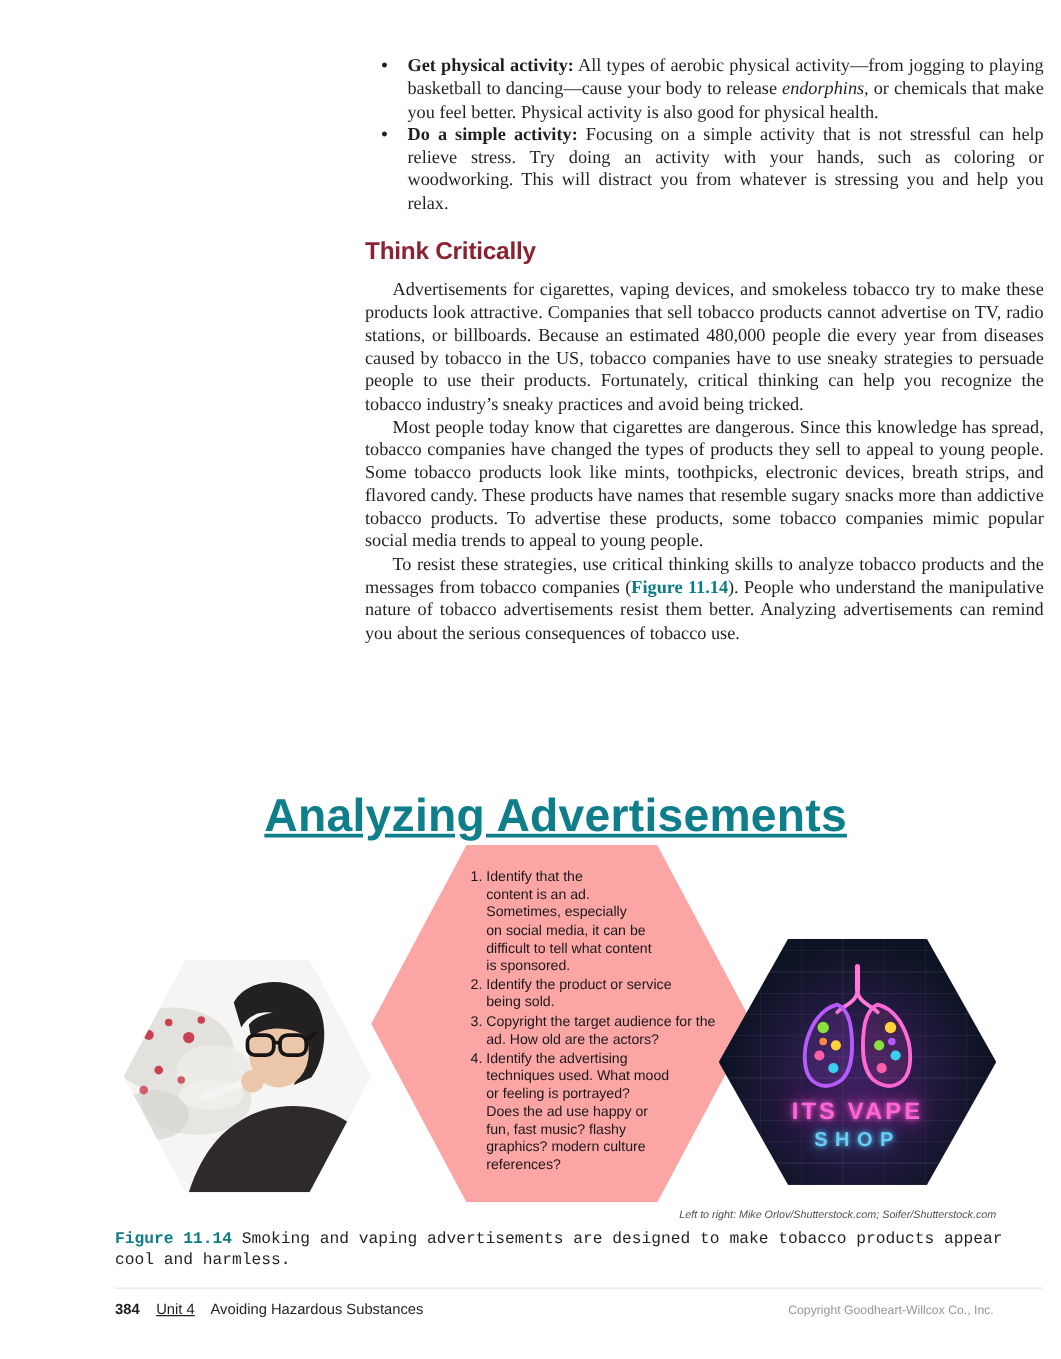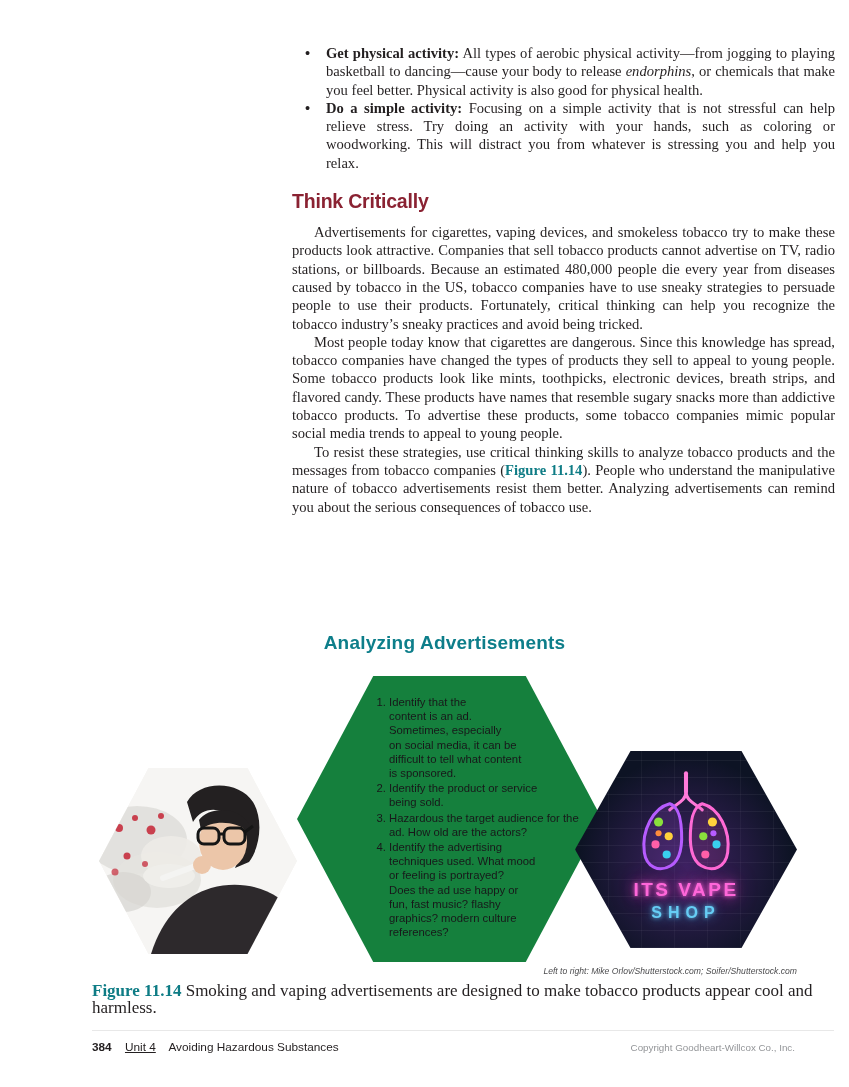--- a/index.html
+++ b/index.html
@@ -40,30 +40,31 @@
   p.body-para{
     margin:0;text-indent:22px;text-align:justify;font-family:Liberation Serif, serif;
   }
   .figref{font-weight:bold;color:#0e7c85;}
 
   
   .figure-title{
     position:absolute;left:45px;top:632px;width:715px;
     text-align:center;
     font-family:"Liberation Sans", sans-serif;
-    font-weight:bold;font-size:19px;letter-spacing:0.2px;
+    font-weight:bold;font-size:37px;letter-spacing:0.2px;
     color:#0d7e8a;
+    text-decoration:underline;
   }
   .hex{
     position:absolute;
     clip-path:polygon(25% 0,75% 0,100% 50%,75% 100%,25% 100%,0 50%);
   }
   .hex-center{
     left:255px;top:676px;width:305px;height:286px;
-    background:#15803d;
+    background:#fca5a5;
   }
   .hex-center ol{
     position:absolute;left:74px;top:19px;width:232px;
     margin:0;padding:0 0 0 18px;
     font-family:"Liberation Sans", sans-serif;
     font-size:11.3px;line-height:14.2px;color:#18181a;
   }
   .hex-center ol li{white-space:pre-line;margin:0 0 1px 0;}
   .hex-left{
     left:57px;top:768px;width:198px;height:186px;
@@ -95,22 +96,22 @@
     margin-top:3px;
   }
   
   .credits{
     position:absolute;right:94px;top:966px;
     font-family:"Liberation Sans", sans-serif;
     font-style:italic;font-size:8.6px;color:#4d4d4f;
   }
   .caption{
     position:absolute;left:50px;top:983px;width:744px;
-    font-family:Liberation Serif, serif;
-    font-size:17px;line-height:16.5px;color:#231f20;
+    font-family:Liberation Mono, monospace;
+    font-size:13px;line-height:16.5px;color:#231f20;
   }
   .caption-label{font-weight:bold;color:#0e7c85;}
   .caption-question{
     font-weight:bold;font-style:italic;color:#0e7c85;
   }
   
   .footer-rule{
     position:absolute;left:50px;right:57px;top:1030px;
     border-top:1px solid #e8e8e8;
   }
@@ -151,21 +152,21 @@
   <div class="hex hex-center">
     <ol>
       <li>Identify that the
 content is an ad.
 Sometimes, especially
 on social media, it can be
 difficult to tell what content
 is sponsored.</li>
       <li>Identify the product or service
 being sold.</li>
-      <li>Hazardous the target audience for the
+      <li>Copyright the target audience for the
 ad. How old are the actors?</li>
       <li>Identify the advertising
 techniques used. What mood
 or feeling is portrayed?
 Does the ad use happy or
 fun, fast music? flashy
 graphics? modern culture
 references?</li>
     </ol>
   </div>

